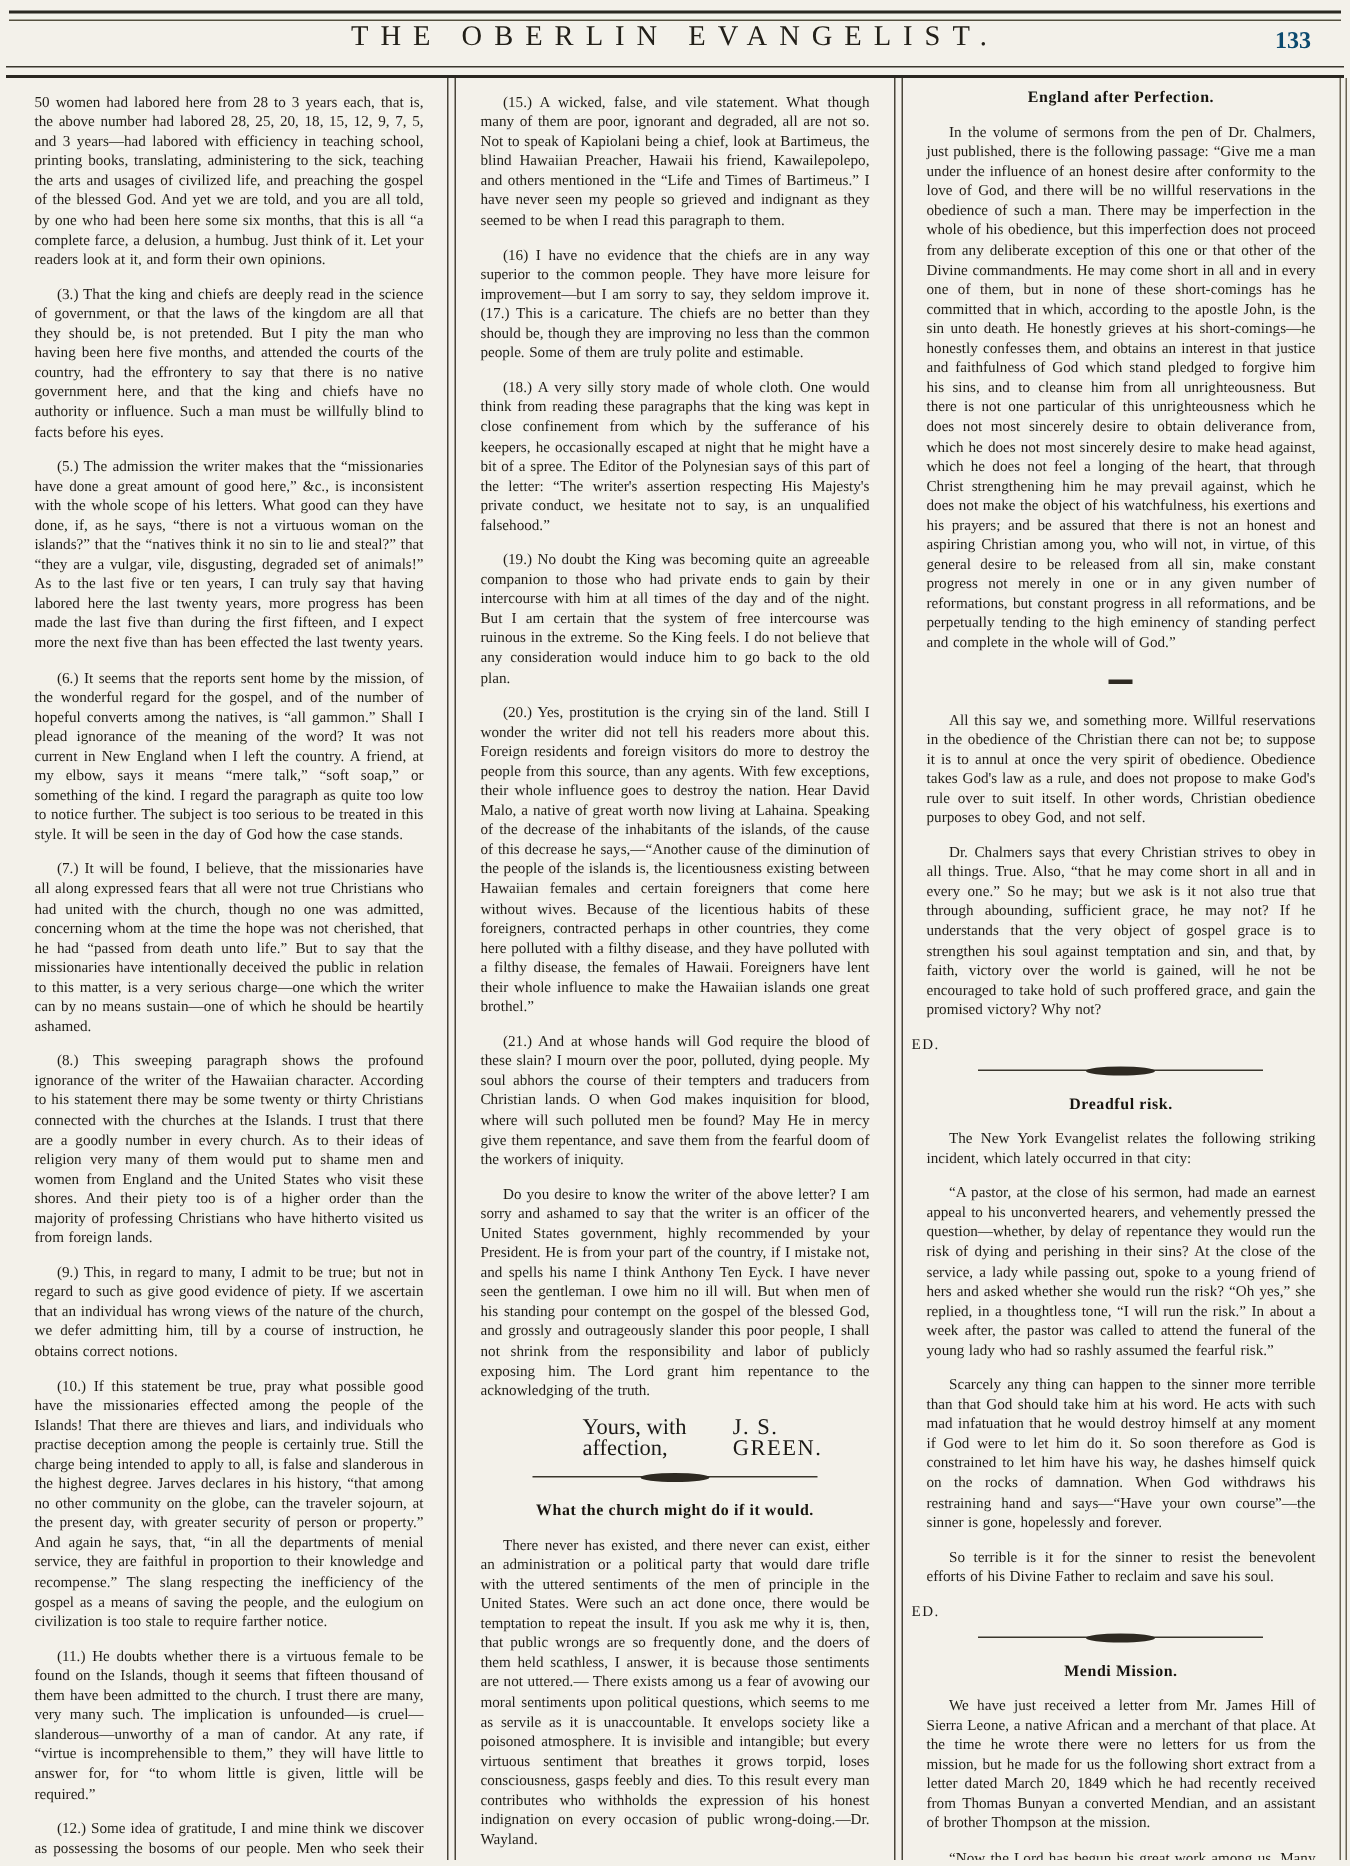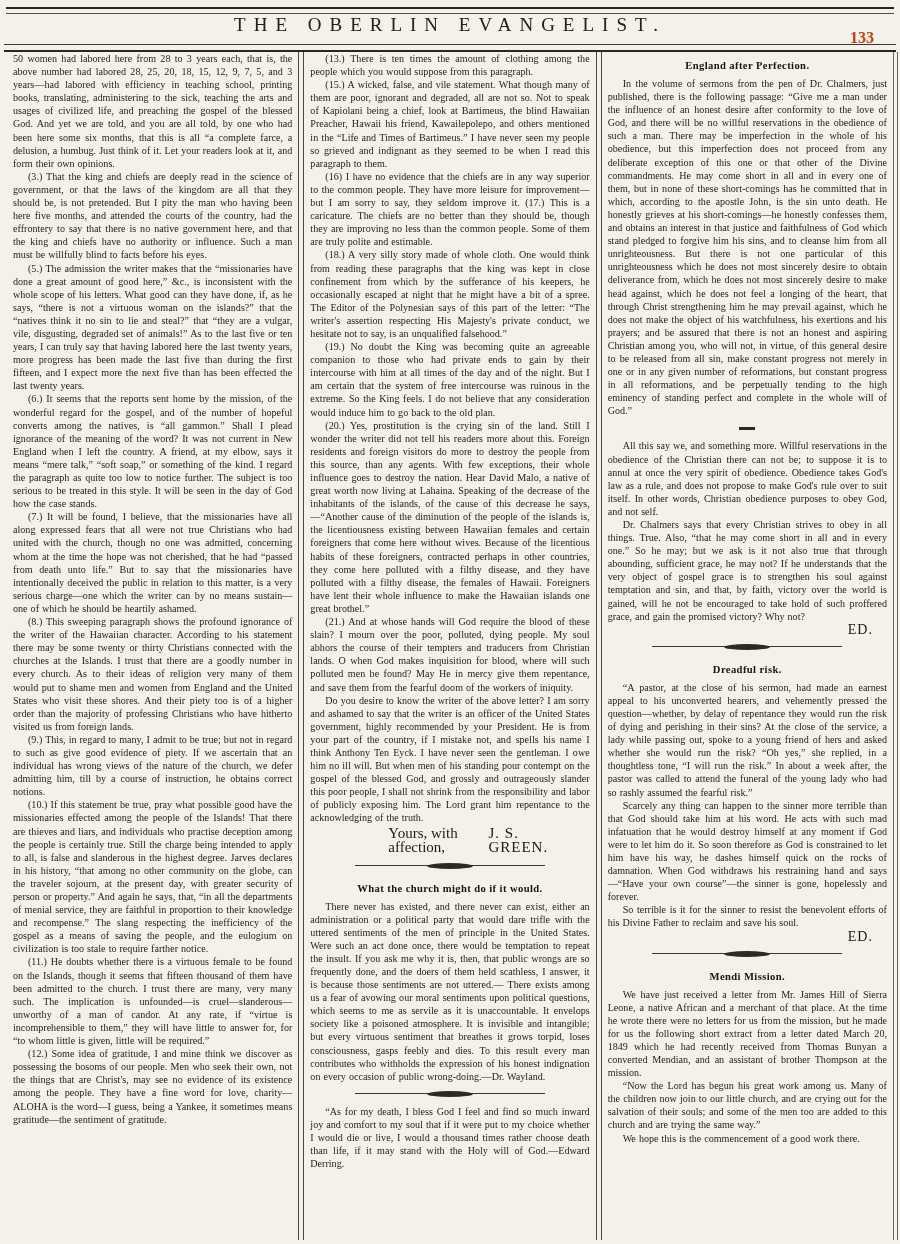--- a/index.html
+++ b/index.html
@@ -10,51 +10,51 @@
   }
   
   .top-rule{position:absolute;left:6px;right:6px;top:7px;height:4px;
     border-top:2px solid #2a2721;border-bottom:1px solid #55503f;}
   .masthead{position:absolute;left:0;right:0;top:14px;height:26px;}
   .masthead .title{
     position:absolute;left:0;right:0;text-align:center;
     font-size:19px;font-weight:normal;letter-spacing:8px;color:#232019;
   }
   .masthead .pageno{
-    position:absolute;right:26px;top:15px;font-size:16px;font-weight:bold;color:#c2410c;
+    position:absolute;right:26px;top:5px;font-size:16px;font-weight:bold;color:#0c4a6e;
   }
   .mid-rule{position:absolute;left:4px;right:4px;top:44px;height:5px;
     border-top:1px solid #3a372e;border-bottom:2px solid #2a2721;}
   
   .cols{
     position:absolute;left:8px;right:8px;top:52px;bottom:4px;
     display:flex;align-items:stretch;overflow:hidden;
   }
   .col{flex:1 1 0;padding:0 5px;overflow:hidden;}
   .colsep{width:4px;flex:0 0 4px;border-left:1px solid #4a4639;border-right:1px solid #4a4639;margin:0 1px;}
   .edge-right{position:absolute;right:2px;top:52px;bottom:4px;width:3px;
     border-left:1px solid #6a6352;border-right:1px solid #6a6352;}
   
   .col p{
-    margin:0;text-align:justify;text-indent:15px;
+    margin:10px;text-align:justify;text-indent:15px;
     font-size:10.1px;line-height:13.1px;color:#201d17;
     word-spacing:0.5px;
   }
   .col p.noindent{text-indent:0;}
   .col p.italic{font-style:italic;}
   .heading{
     text-align:center;font-weight:bold;font-size:10.6px;line-height:13px;
     margin:7px 0 5px 0;letter-spacing:0.4px;color:#181510;
   }
   .signature{
     display:flex;justify-content:space-between;
     padding:1px 28px 1px 78px;font-size:15px;line-height:14px;
   }
   .signature .sig-right{letter-spacing:1px;}
-  .ed-line{text-align:right;font-size:14px;line-height:13px;padding-right:14px;letter-spacing:1px;}
+  .ed-line{text-align:left;font-size:10px;line-height:13px;padding-right:14px;letter-spacing:1px;}
   
   .divider{display:flex;justify-content:center;align-items:center;height:18px;margin:2px 0;}
   .divider .line{width:190px;height:1px;background:#3a362c;position:relative;}
   .divider .line::after{
     content:"";position:absolute;left:50%;top:-2.5px;transform:translateX(-50%);
     width:46px;height:6px;background:#2e2a22;border-radius:50%;
   }
   .divider.dash .line{width:16px;height:3px;background:#2e2a22;}
   .divider.dash .line::after{display:none;}
 </style>
@@ -78,21 +78,20 @@
       <p>(6.) It seems that the reports sent home by the mission, of the wonderful regard for the gospel, and of the number of hopeful converts among the natives, is “all gammon.”  Shall I plead ignorance of the meaning of the word?  It was not current in New England when I left the country.  A friend, at my elbow, says it means “mere talk,” “soft soap,” or something of the kind.  I regard the paragraph as quite too low to notice further.  The subject is too serious to be treated in this style.  It will be seen in the day of God how the case stands.</p>
       <p>(7.) It will be found, I believe, that the missionaries have all along expressed fears that all were not true Christians who had united with the church, though no one was admitted, concerning whom at the time the hope was not cherished, that he had “passed from death unto life.”  But to say that the missionaries have intentionally deceived the public in relation to this matter, is a very serious charge—one which the writer can by no means sustain—one of which he should be heartily ashamed.</p>
       <p>(8.) This sweeping paragraph shows the profound ignorance of the writer of the Hawaiian character.  According to his statement there may be some twenty or thirty Christians connected with the churches at the Islands.  I trust that there are a goodly number in every church.  As to their ideas of religion very many of them would put to shame men and women from England and the United States who visit these shores.  And their piety too is of a higher order than the majority of professing Christians who have hitherto visited us from foreign lands.</p>
       <p>(9.) This, in regard to many, I admit to be true; but not in regard to such as give good evidence of piety.  If we ascertain that an individual has wrong views of the nature of the church, we defer admitting him, till by a course of instruction, he obtains correct notions.</p>
       <p>(10.) If this statement be true, pray what possible good have the missionaries effected among the people of the Islands!  That there are thieves and liars, and individuals who practise deception among the people is certainly true.  Still the charge being intended to apply to all, is false and slanderous in the highest degree.  Jarves declares in his history, “that among no other community on the globe, can the traveler sojourn, at the present day, with greater security of person or property.”  And again he says, that, “in all the departments of menial service, they are faithful in proportion to their knowledge and recompense.”  The slang respecting the inefficiency of the gospel as a means of saving the people, and the eulogium on civilization is too stale to require farther notice.</p>
       <p>(11.) He doubts whether there is a virtuous female to be found on the Islands, though it seems that fifteen thousand of them have been admitted to the church.  I trust there are many, very many such.  The implication is unfounded—is cruel—slanderous—unworthy of a man of candor.  At any rate, if “virtue is incomprehensible to them,” they will have little to answer for, for “to whom little is given, little will be required.”</p>
       <p>(12.) Some idea of gratitude, I and mine think we discover as possessing the bosoms of our people.  Men who seek their own, not the things that are Christ's, may see no evidence of its existence among the people.  They have a fine word for love, charity—ALOHA is the word—I guess, being a Yankee, it sometimes means gratitude—the sentiment of gratitude.</p>
     </div>
   <div class="colsep"></div>
   <div class="col">
-      <p>(13.) There is ten times the amount of clothing among the people which you would suppose from this paragraph.</p>
       <p>(15.) A wicked, false, and vile statement.  What though many of them are poor, ignorant and degraded, all are not so.  Not to speak of Kapiolani being a chief, look at Bartimeus, the blind Hawaiian Preacher, Hawaii his friend, Kawailepolepo, and others mentioned in the “Life and Times of Bartimeus.”  I have never seen my people so grieved and indignant as they seemed to be when I read this paragraph to them.</p>
       <p>(16) I have no evidence that the chiefs are in any way superior to the common people.  They have more leisure for improvement—but I am sorry to say, they seldom improve it.  (17.) This is a caricature.  The chiefs are no better than they should be, though they are improving no less than the common people.  Some of them are truly polite and estimable.</p>
       <p>(18.) A very silly story made of whole cloth.  One would think from reading these paragraphs that the king was kept in close confinement from which by the sufferance of his keepers, he occasionally escaped at night that he might have a bit of a spree.  The Editor of the Polynesian says of this part of the letter:  “The writer's assertion respecting His Majesty's private conduct, we hesitate not to say, is an unqualified falsehood.”</p>
       <p>(19.) No doubt the King was becoming quite an agreeable companion to those who had private ends to gain by their intercourse with him at all times of the day and of the night.  But I am certain that the system of free intercourse was ruinous in the extreme.  So the King feels.  I do not believe that any consideration would induce him to go back to the old plan.</p>
       <p>(20.) Yes, prostitution is the crying sin of the land.  Still I wonder the writer did not tell his readers more about this.  Foreign residents and foreign visitors do more to destroy the people from this source, than any agents.  With few exceptions, their whole influence goes to destroy the nation.  Hear David Malo, a native of great worth now living at Lahaina.  Speaking of the decrease of the inhabitants of the islands, of the cause of this decrease he says,—“Another cause of the diminution of the people of the islands is, the licentiousness existing between Hawaiian females and certain foreigners that come here without wives.  Because of the licentious habits of these foreigners, contracted perhaps in other countries, they come here polluted with a filthy disease, and they have polluted with a filthy disease, the females of Hawaii.  Foreigners have lent their whole influence to make the Hawaiian islands one great brothel.”</p>
       <p>(21.) And at whose hands will God require the blood of these slain?  I mourn over the poor, polluted, dying people.  My soul abhors the course of their tempters and traducers from Christian lands.  O when God makes inquisition for blood, where will such polluted men be found?  May He in mercy give them repentance, and save them from the fearful doom of the workers of iniquity.</p>
       <p>Do you desire to know the writer of the above letter?  I am sorry and ashamed to say that the writer is an officer of the United States government, highly recommended by your President.  He is from your part of the country, if I mistake not, and spells his name I think Anthony Ten Eyck.  I have never seen the gentleman.  I owe him no ill will.  But when men of his standing pour contempt on the gospel of the blessed God, and grossly and outrageously slander this poor people, I shall not shrink from the responsibility and labor of publicly exposing him.  The Lord grant him repentance to the acknowledging of the truth.</p>
       <div class="signature">
         <span>Yours, with affection,</span>
         <span class="sig-right">J. S. GREEN.</span>
@@ -114,20 +113,21 @@
       <div class="divider dash">
         <div class="line"></div>
       </div>
       <p>All this say we, and something more.  Willful reservations in the obedience of the Christian there can not be; to suppose it is to annul at once the very spirit of obedience.  Obedience takes God's law as a rule, and does not propose to make God's rule over to suit itself.  In other words, Christian obedience purposes to obey God, and not self.</p>
       <p>Dr. Chalmers says that every Christian strives to obey in all things.  True.  Also, “that he may come short in all and in every one.”  So he may; but we ask is it not also true that through abounding, sufficient grace, he may not?  If he understands that the very object of gospel grace is to strengthen his soul against temptation and sin, and that, by faith, victory over the world is gained, will he not be encouraged to take hold of such proffered grace, and gain the promised victory?  Why not?</p>
       <div class="ed-line">ED.</div>
       <div class="divider">
         <div class="line"></div>
       </div>
       <div class="heading">Dreadful risk.</div>
+      <p>The New York Evangelist relates the following striking incident, which lately occurred in that city:</p>
       <p>“A pastor, at the close of his sermon, had made an earnest appeal to his unconverted hearers, and vehemently pressed the question—whether, by delay of repentance they would run the risk of dying and perishing in their sins?  At the close of the service, a lady while passing out, spoke to a young friend of hers and asked whether she would run the risk?  “Oh yes,” she replied, in a thoughtless tone, “I will run the risk.”  In about a week after, the pastor was called to attend the funeral of the young lady who had so rashly assumed the fearful risk.”</p>
       <p>Scarcely any thing can happen to the sinner more terrible than that God should take him at his word.  He acts with such mad infatuation that he would destroy himself at any moment if God were to let him do it.  So soon therefore as God is constrained to let him have his way, he dashes himself quick on the rocks of damnation.  When God withdraws his restraining hand and says—“Have your own course”—the sinner is gone, hopelessly and forever.</p>
       <p>So terrible is it for the sinner to resist the benevolent efforts of his Divine Father to reclaim and save his soul.</p>
       <div class="ed-line">ED.</div>
       <div class="divider">
         <div class="line"></div>
       </div>
       <div class="heading">Mendi Mission.</div>
       <p>We have just received a letter from Mr. James Hill of Sierra Leone, a native African and a merchant of that place.  At the time he wrote there were no letters for us from the mission, but he made for us the following short extract from a letter dated March 20, 1849 which he had recently received from Thomas Bunyan a converted Mendian, and an assistant of brother Thompson at the mission.</p>
       <p>“Now the Lord has begun his great work among us.  Many of the children now join to our little church, and are crying out for the salvation of their souls; and some of the men too are added to this church and are trying the same way.”</p>

